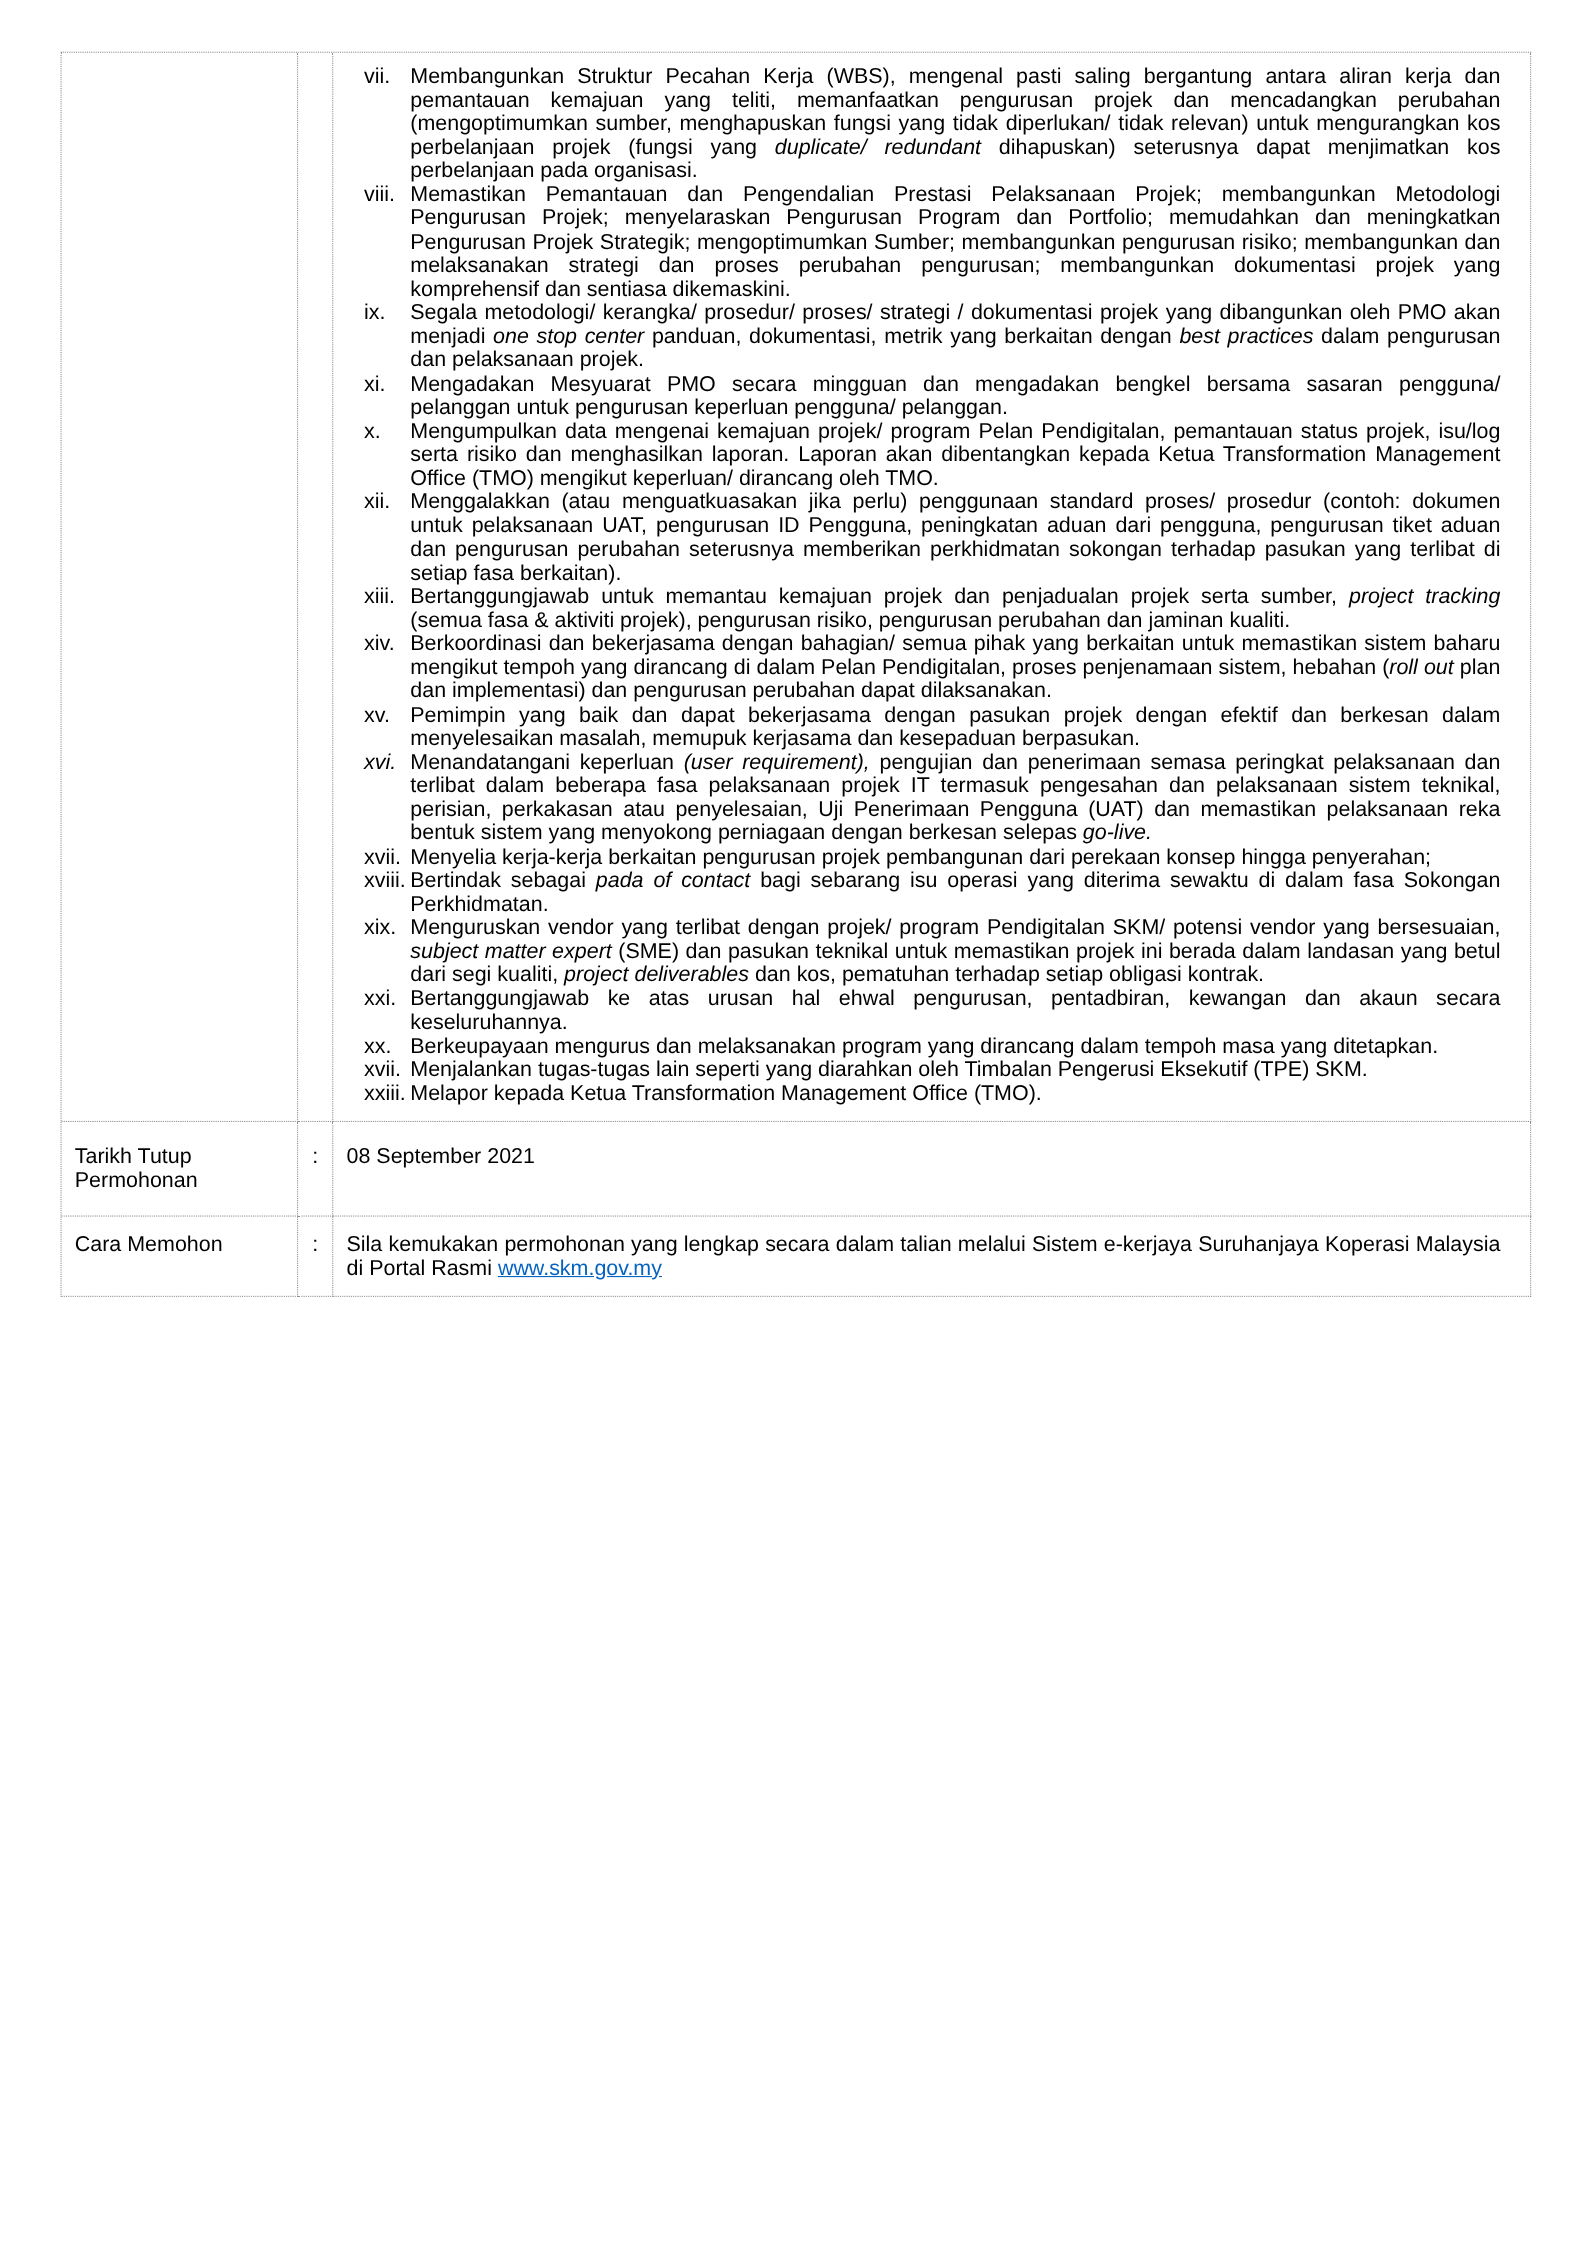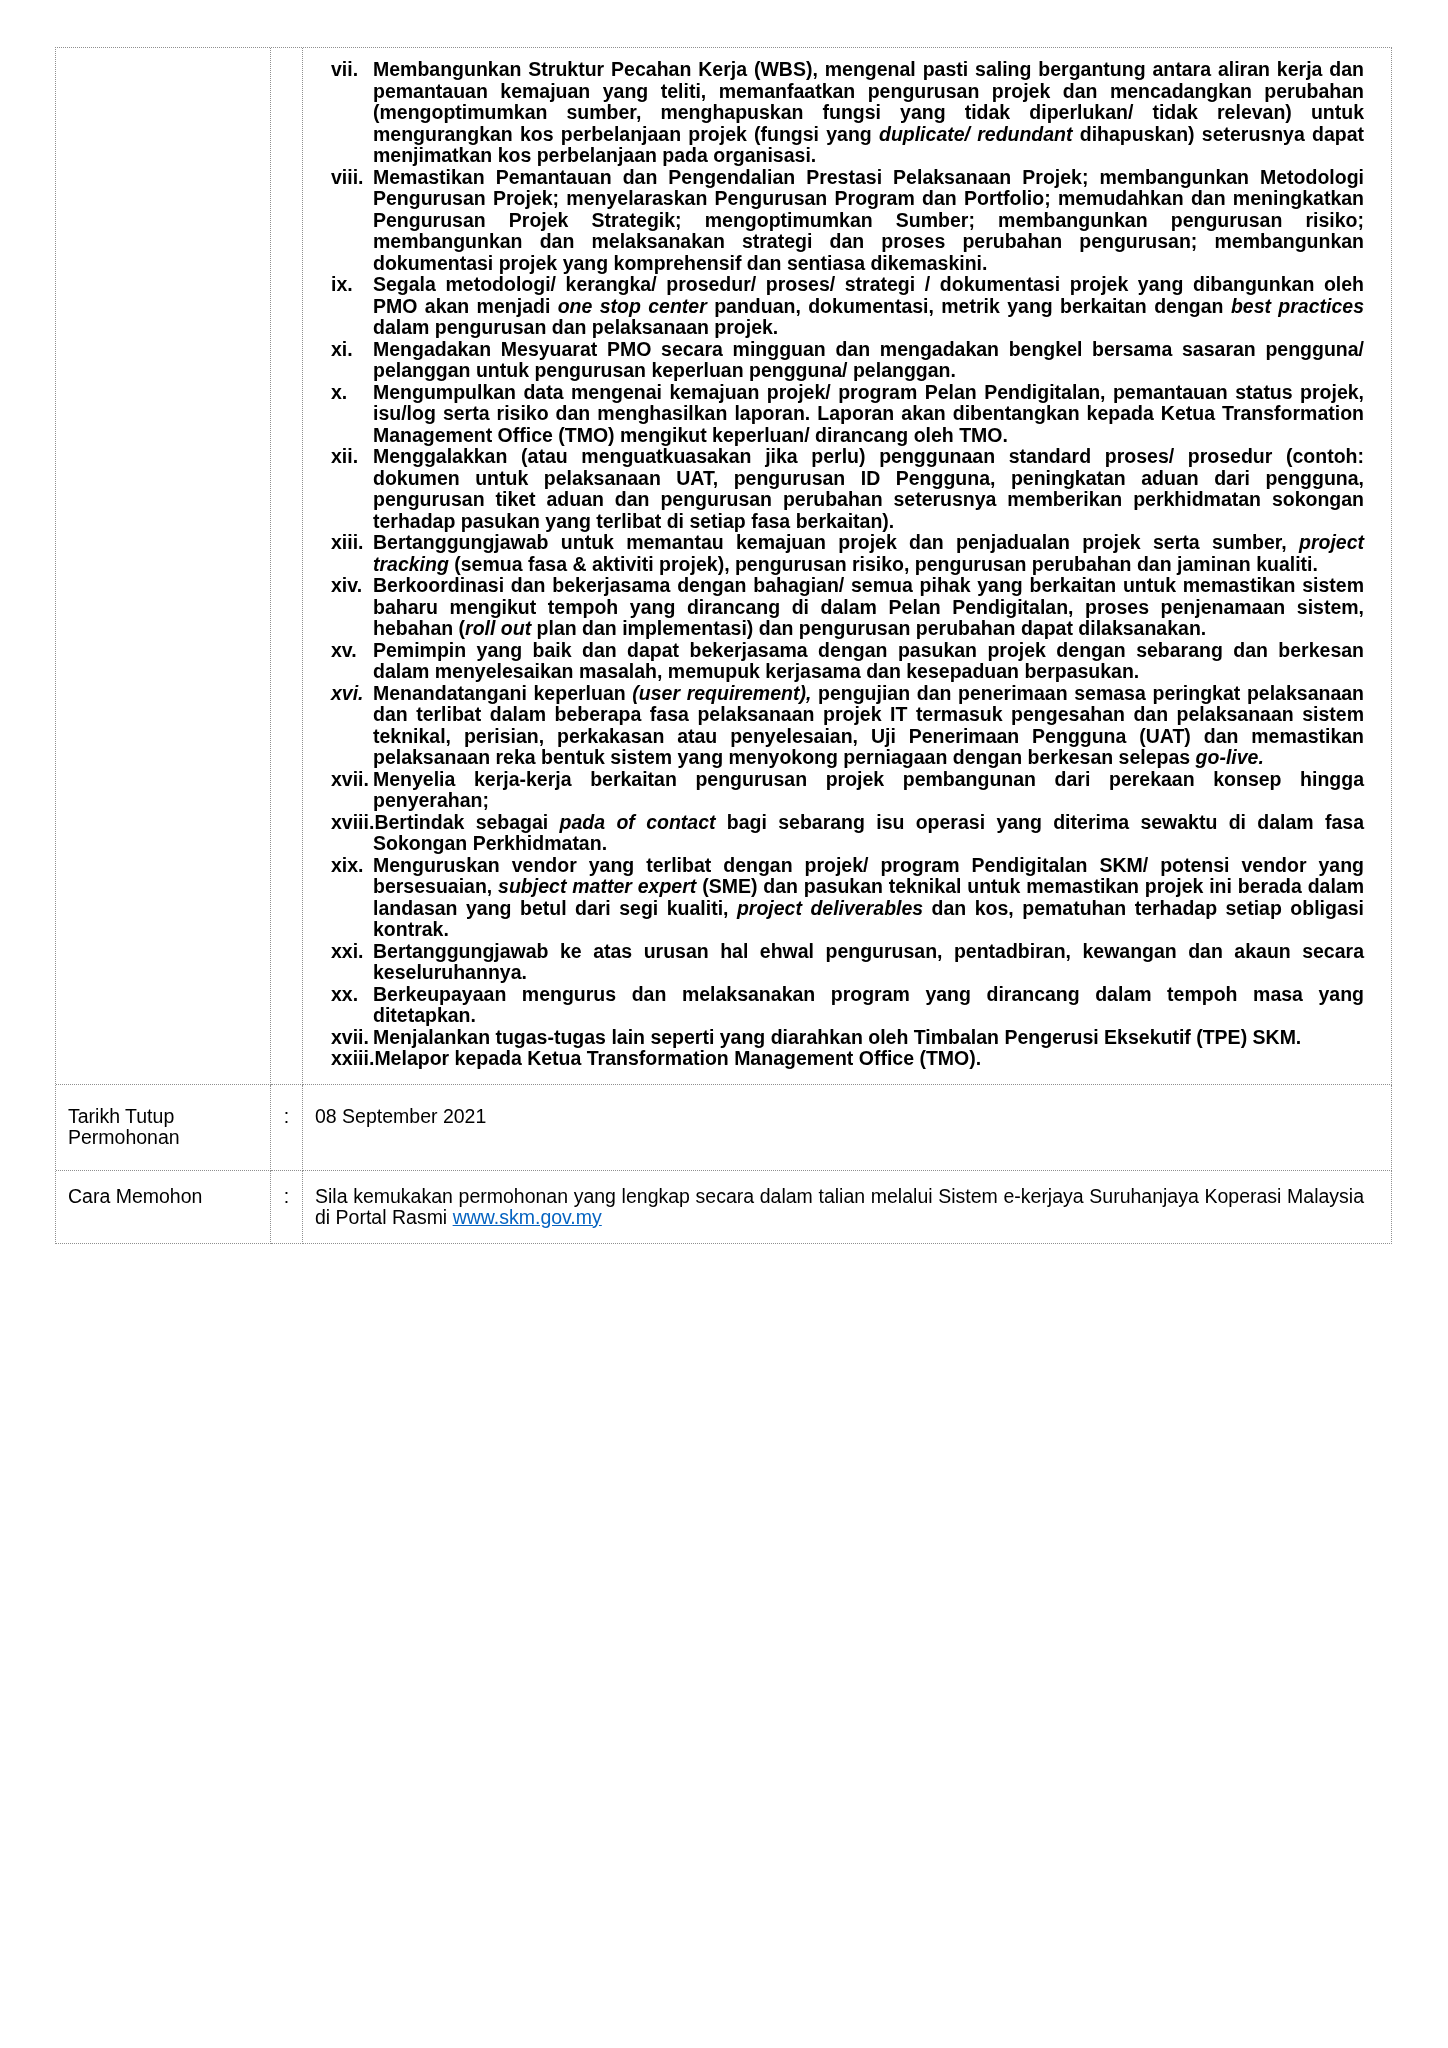--- a/index.html
+++ b/index.html
@@ -22,21 +22,21 @@
     border-top:1px dotted var(--border-color);
     border-left:1px dotted var(--border-color);
   }
   .trow{display:grid;grid-template-columns:215px 32px 1089px;}
   .cell{
     border-right:1px dotted var(--border-color);
     border-bottom:1px dotted var(--border-color);
     overflow:hidden;
   }
   .colon-cell{text-align:center;}
-  .duties-cell{padding:11px 27px 14px 28px;font-weight:bold;}
+  .duties-cell{padding:11px 27px 14px 28px;}
   .duty-item{
     text-align:justify;
     padding-left:42px;
     text-indent:-42px;
   }
   .duty-num{display:inline-block;min-width:42px;text-indent:0;}
   .it{font-style:italic;}
   .row-tarikh .cell{padding-top:21px;padding-bottom:21px;}
   .row-cara .cell{padding-top:15px;padding-bottom:14px;}
   .label-cell{padding-left:12px;padding-right:8px;}
@@ -55,21 +55,21 @@
       <div class="cell duties-cell">
         <div>
             <div class="duty-item"><span class="duty-num">vii.</span><span>Membangunkan Struktur Pecahan Kerja (WBS), mengenal pasti saling bergantung antara aliran kerja dan pemantauan kemajuan yang teliti, memanfaatkan pengurusan projek dan mencadangkan perubahan (mengoptimumkan sumber, menghapuskan fungsi yang tidak diperlukan/ tidak relevan) untuk mengurangkan kos perbelanjaan projek (fungsi yang </span><span class="it">duplicate/ redundant</span><span> dihapuskan) seterusnya dapat menjimatkan kos perbelanjaan pada organisasi.</span></div>
             <div class="duty-item"><span class="duty-num">viii.</span><span>Memastikan Pemantauan dan Pengendalian Prestasi Pelaksanaan Projek; membangunkan Metodologi Pengurusan Projek; menyelaraskan Pengurusan Program dan Portfolio; memudahkan dan meningkatkan Pengurusan Projek Strategik; mengoptimumkan Sumber; membangunkan pengurusan risiko; membangunkan dan melaksanakan strategi dan proses perubahan pengurusan; membangunkan dokumentasi projek yang komprehensif dan sentiasa dikemaskini.</span></div>
             <div class="duty-item"><span class="duty-num">ix.</span><span>Segala metodologi/ kerangka/ prosedur/ proses/ strategi / dokumentasi projek yang dibangunkan oleh PMO akan menjadi </span><span class="it">one stop center</span><span> panduan, dokumentasi, metrik yang berkaitan dengan </span><span class="it">best practices</span><span> dalam pengurusan dan pelaksanaan projek.</span></div>
             <div class="duty-item"><span class="duty-num">xi.</span><span>Mengadakan Mesyuarat PMO secara mingguan dan mengadakan bengkel bersama sasaran pengguna/ pelanggan untuk pengurusan keperluan pengguna/ pelanggan.</span></div>
             <div class="duty-item"><span class="duty-num">x.</span><span>Mengumpulkan data mengenai kemajuan projek/ program Pelan Pendigitalan, pemantauan status projek, isu/log serta risiko dan menghasilkan laporan. Laporan akan dibentangkan kepada Ketua Transformation Management Office (TMO) mengikut keperluan/ dirancang oleh TMO.</span></div>
             <div class="duty-item"><span class="duty-num">xii.</span><span>Menggalakkan (atau menguatkuasakan jika perlu) penggunaan standard proses/ prosedur (contoh: dokumen untuk pelaksanaan UAT, pengurusan ID Pengguna, peningkatan aduan dari pengguna, pengurusan tiket aduan dan pengurusan perubahan seterusnya memberikan perkhidmatan sokongan terhadap pasukan yang terlibat di setiap fasa berkaitan).</span></div>
             <div class="duty-item"><span class="duty-num">xiii.</span><span>Bertanggungjawab untuk memantau kemajuan projek dan penjadualan projek serta sumber, </span><span class="it">project tracking</span><span> (semua fasa &amp; aktiviti projek), pengurusan risiko, pengurusan perubahan dan jaminan kualiti.</span></div>
             <div class="duty-item"><span class="duty-num">xiv.</span><span>Berkoordinasi dan bekerjasama dengan bahagian/ semua pihak yang berkaitan untuk memastikan sistem baharu mengikut tempoh yang dirancang di dalam Pelan Pendigitalan, proses penjenamaan sistem, hebahan (</span><span class="it">roll out</span><span> plan dan implementasi) dan pengurusan perubahan dapat dilaksanakan.</span></div>
-            <div class="duty-item"><span class="duty-num">xv.</span><span>Pemimpin yang baik dan dapat bekerjasama dengan pasukan projek dengan sebarang dan berkesan dalam menyelesaikan masalah, memupuk kerjasama dan kesepaduan berpasukan.</span></div>
+            <div class="duty-item"><span class="duty-num">xv.</span><span>Pemimpin yang baik dan dapat bekerjasama dengan pasukan projek dengan efektif dan berkesan dalam menyelesaikan masalah, memupuk kerjasama dan kesepaduan berpasukan.</span></div>
             <div class="duty-item"><span class="duty-num it">xvi.</span><span>Menandatangani keperluan </span><span class="it">(user requirement),</span><span> pengujian dan penerimaan semasa peringkat pelaksanaan dan terlibat dalam beberapa fasa pelaksanaan projek IT termasuk pengesahan dan pelaksanaan sistem teknikal, perisian, perkakasan atau penyelesaian, Uji Penerimaan Pengguna (UAT) dan memastikan pelaksanaan reka bentuk sistem yang menyokong perniagaan dengan berkesan selepas </span><span class="it">go-live.</span></div>
             <div class="duty-item"><span class="duty-num">xvii.</span><span>Menyelia kerja-kerja berkaitan pengurusan projek pembangunan dari perekaan konsep hingga penyerahan;</span></div>
             <div class="duty-item"><span class="duty-num">xviii.</span><span>Bertindak sebagai </span><span class="it">pada of contact</span><span> bagi sebarang isu operasi yang diterima sewaktu di dalam fasa Sokongan Perkhidmatan.</span></div>
             <div class="duty-item"><span class="duty-num">xix.</span><span>Menguruskan vendor yang terlibat dengan projek/ program Pendigitalan SKM/ potensi vendor yang bersesuaian, </span><span class="it">subject matter expert</span><span> (SME) dan pasukan teknikal untuk memastikan projek ini berada dalam landasan yang betul dari segi kualiti, </span><span class="it">project deliverables</span><span> dan kos, pematuhan terhadap setiap obligasi kontrak.</span></div>
             <div class="duty-item"><span class="duty-num">xxi.</span><span>Bertanggungjawab ke atas urusan hal ehwal pengurusan, pentadbiran, kewangan dan akaun secara keseluruhannya.</span></div>
             <div class="duty-item"><span class="duty-num">xx.</span><span>Berkeupayaan mengurus dan melaksanakan program yang dirancang dalam tempoh masa yang ditetapkan.</span></div>
             <div class="duty-item"><span class="duty-num">xvii.</span><span>Menjalankan tugas-tugas lain seperti yang diarahkan oleh Timbalan Pengerusi Eksekutif (TPE) SKM.</span></div>
             <div class="duty-item"><span class="duty-num">xxiii.</span><span>Melapor kepada Ketua Transformation Management Office (TMO).</span></div>
           </div>
       </div>

